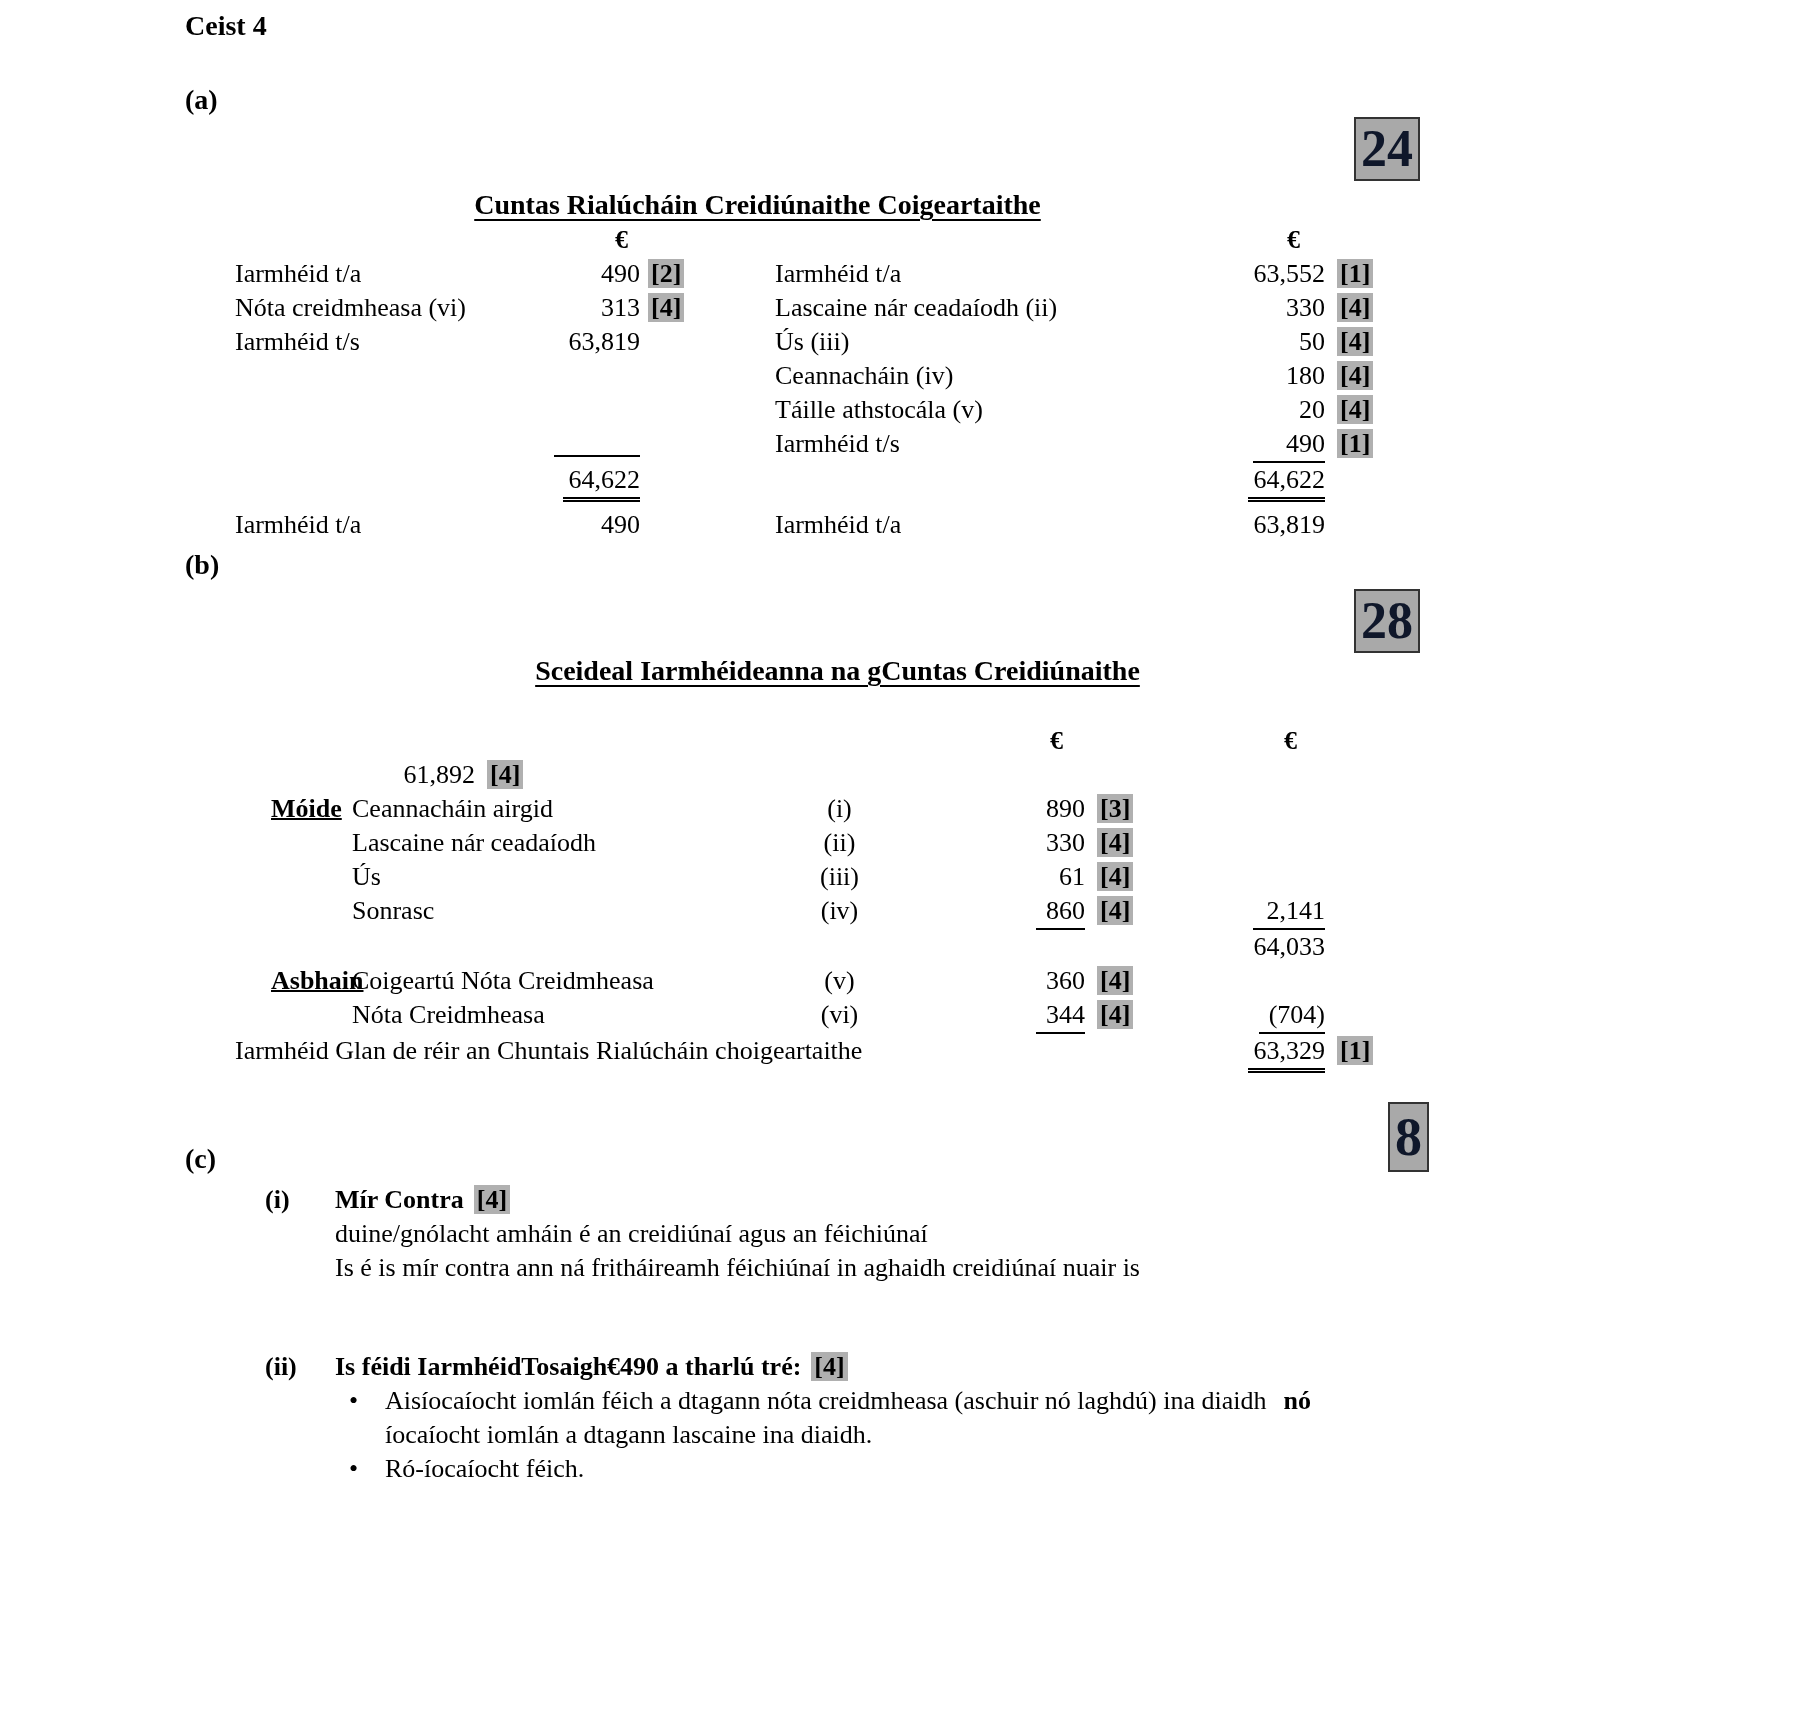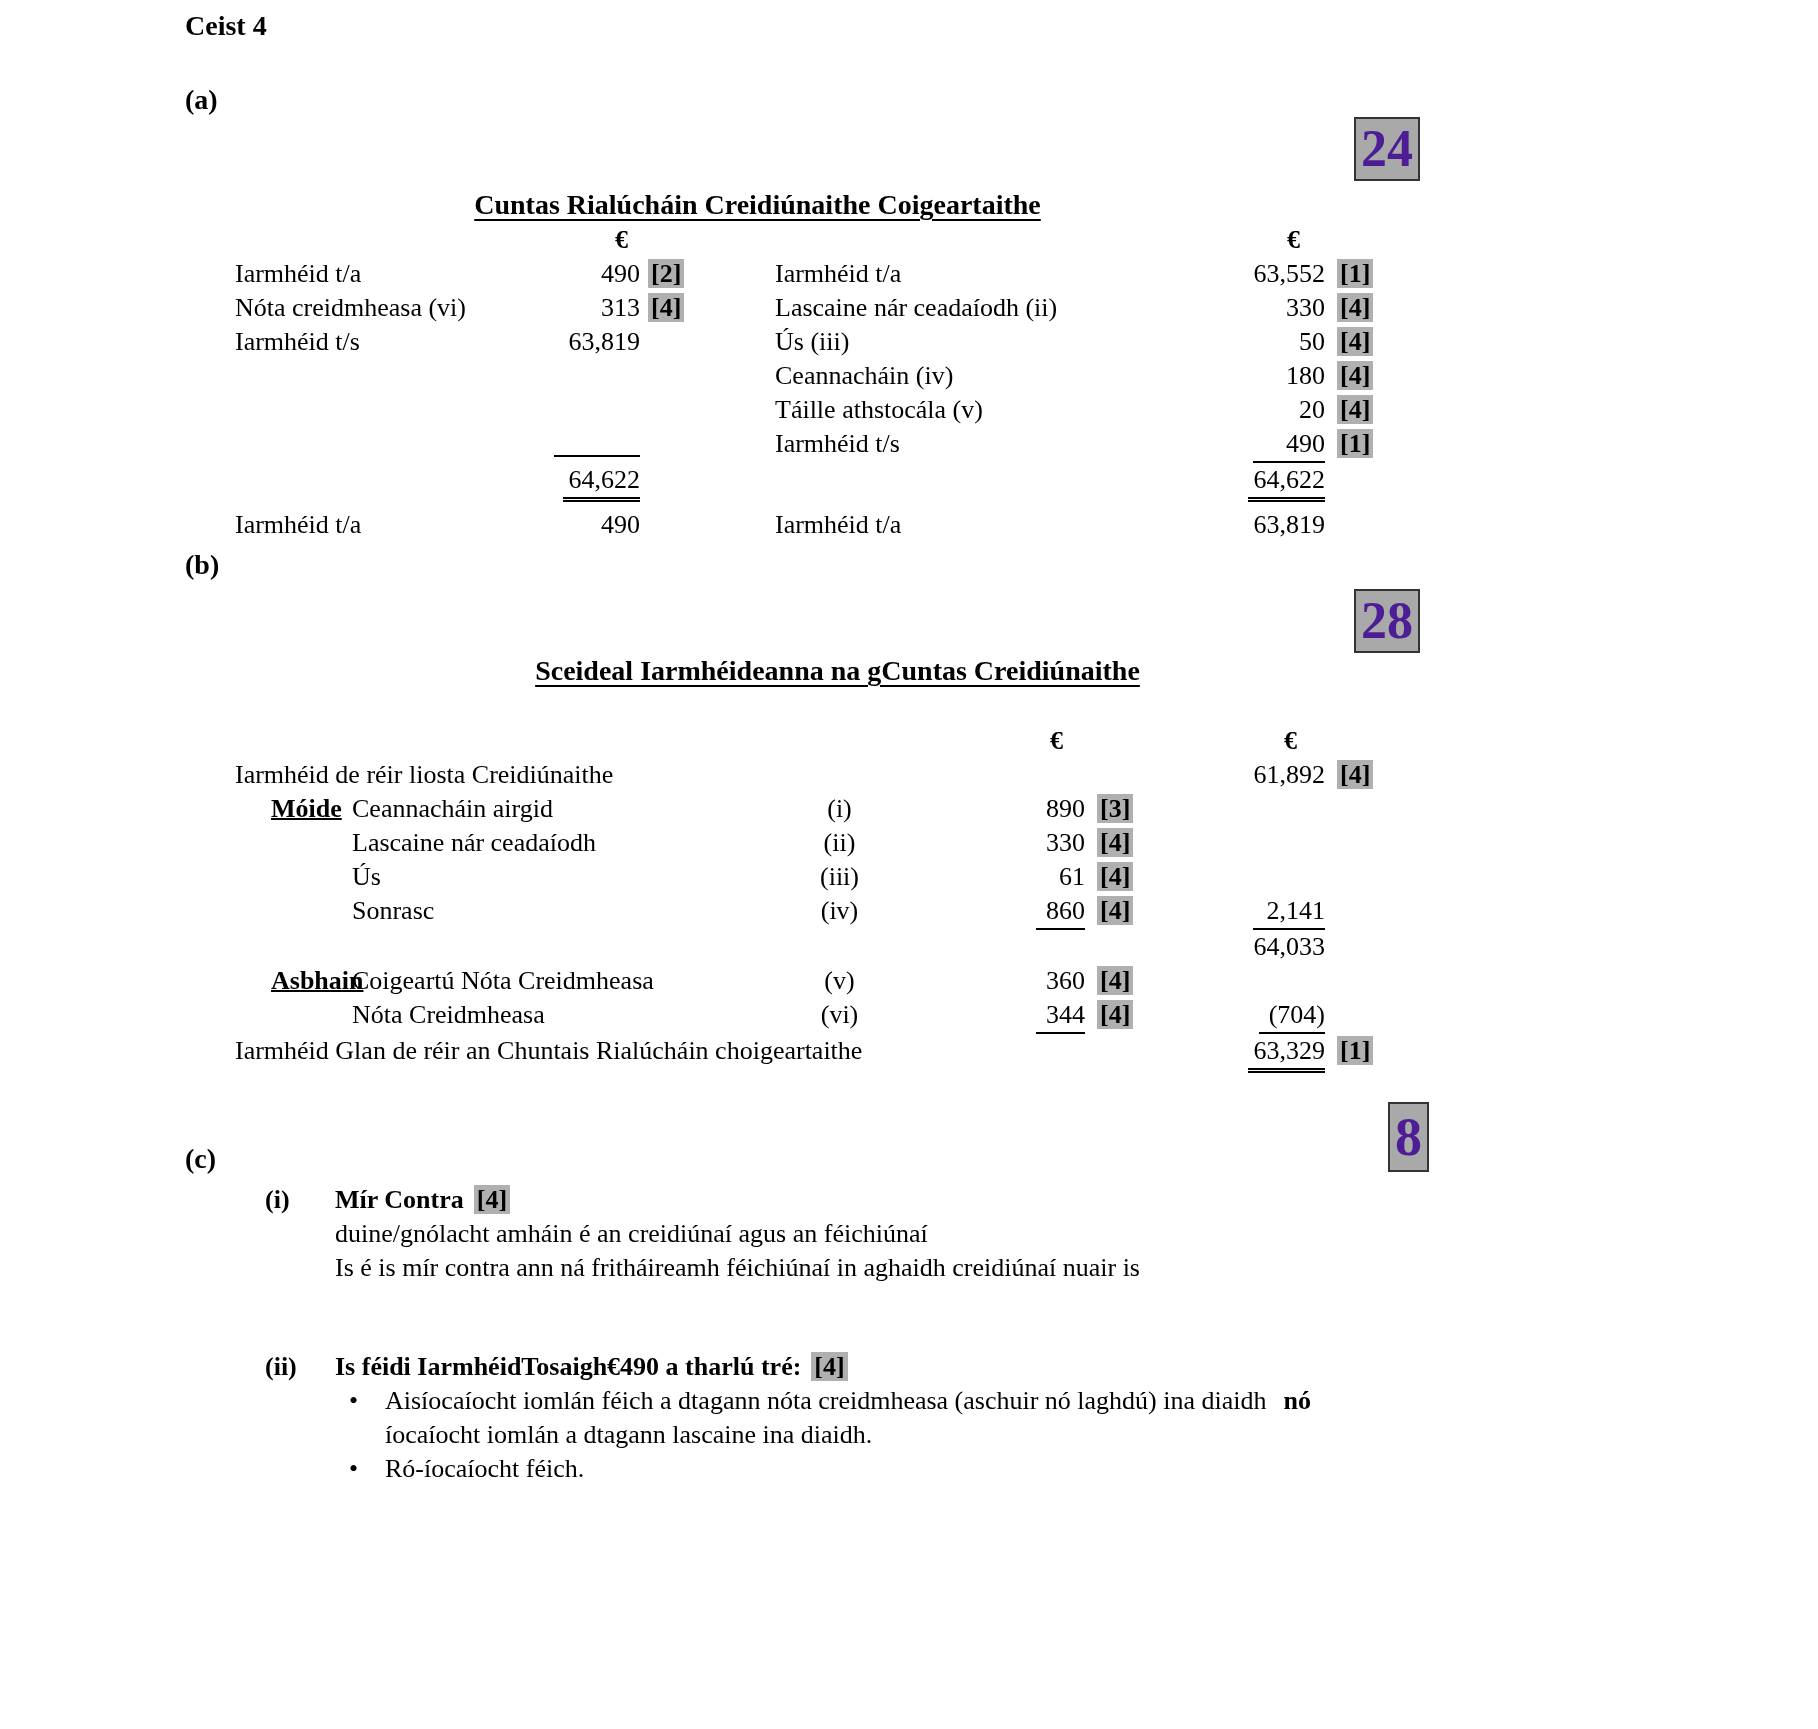--- a/index.html
+++ b/index.html
@@ -12,21 +12,21 @@
   .abs { position:absolute; }
   .bold { font-weight:bold; }
   .doc-title { font-weight:bold; font-size:28px; }
   .sec-label { font-weight:bold; font-size:28px; }
   .acct-title {
     position:absolute; font-weight:bold; font-size:28px; text-align:center;
     text-decoration:underline; text-decoration-thickness:2px; text-underline-offset:5px;
   }
   .big-badge {
     position:absolute; background:#a9a9a9; border:2px solid #333;
-    font-weight:bold; font-size:52px; line-height:60px; text-align:center; color:#4c1d95;
+    font-weight:bold; font-size:52px; line-height:60px; text-align:center; color:#0f172a;
   }
   .mark { background:#b0b0b0; font-weight:bold; padding:0 3px; white-space:nowrap; }
 
   
   .t-account { position:absolute; width:1150px; }
   .ta-row { display:flex; line-height:34px; }
   .cl  { width:315px; }
   .ca  { width:90px;  text-align:right; }
   .cm  { width:55px;  padding-left:8px; }
   .cg  { width:80px; }
@@ -183,21 +183,20 @@
       <span class="sm"></span>
         <span class="ss"></span>
         <span class="sr"></span>
       <span class="sa1 eur-1">€</span>
       <span class="sk1"></span>
       <span class="sa2 eur-2">€</span>
       <span class="sk2"></span>
     </div>
 
     <div class="sc-row">
-      <span class="sspan">Iarmhéid de réir liosta Creidiúnaithe</span>
       <span class="sk1"></span>
       <span class="sa2">61,892</span>
       <span class="sk2"><span class="mark">[4]</span></span>
     </div>
 
     <div class="sc-row">
       <span class="sm"><span class="head-u">Móide</span></span>
       <span class="ss">Ceannacháin airgid</span>
       <span class="sr">(i)</span>
       <span class="sa1">890</span>

